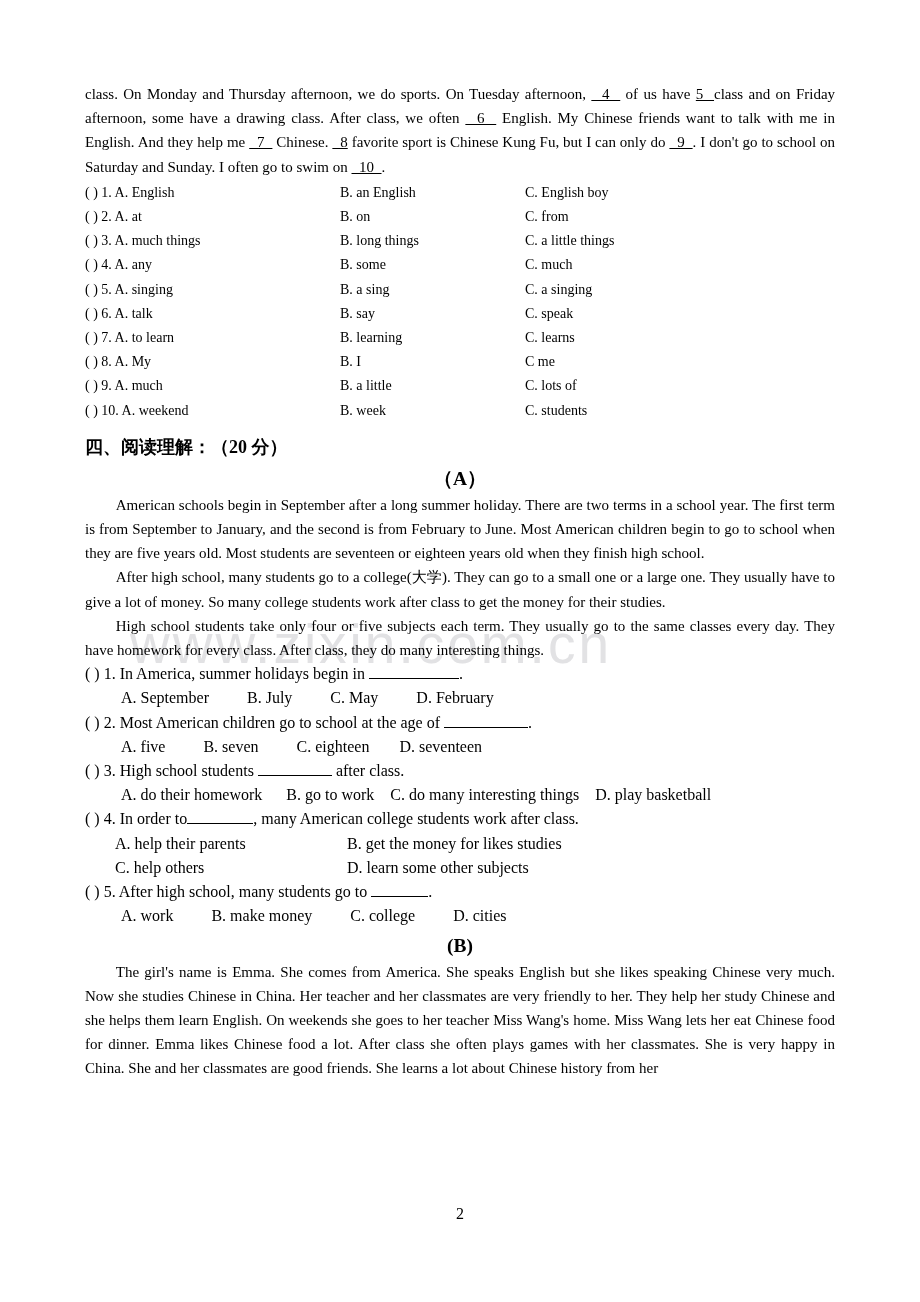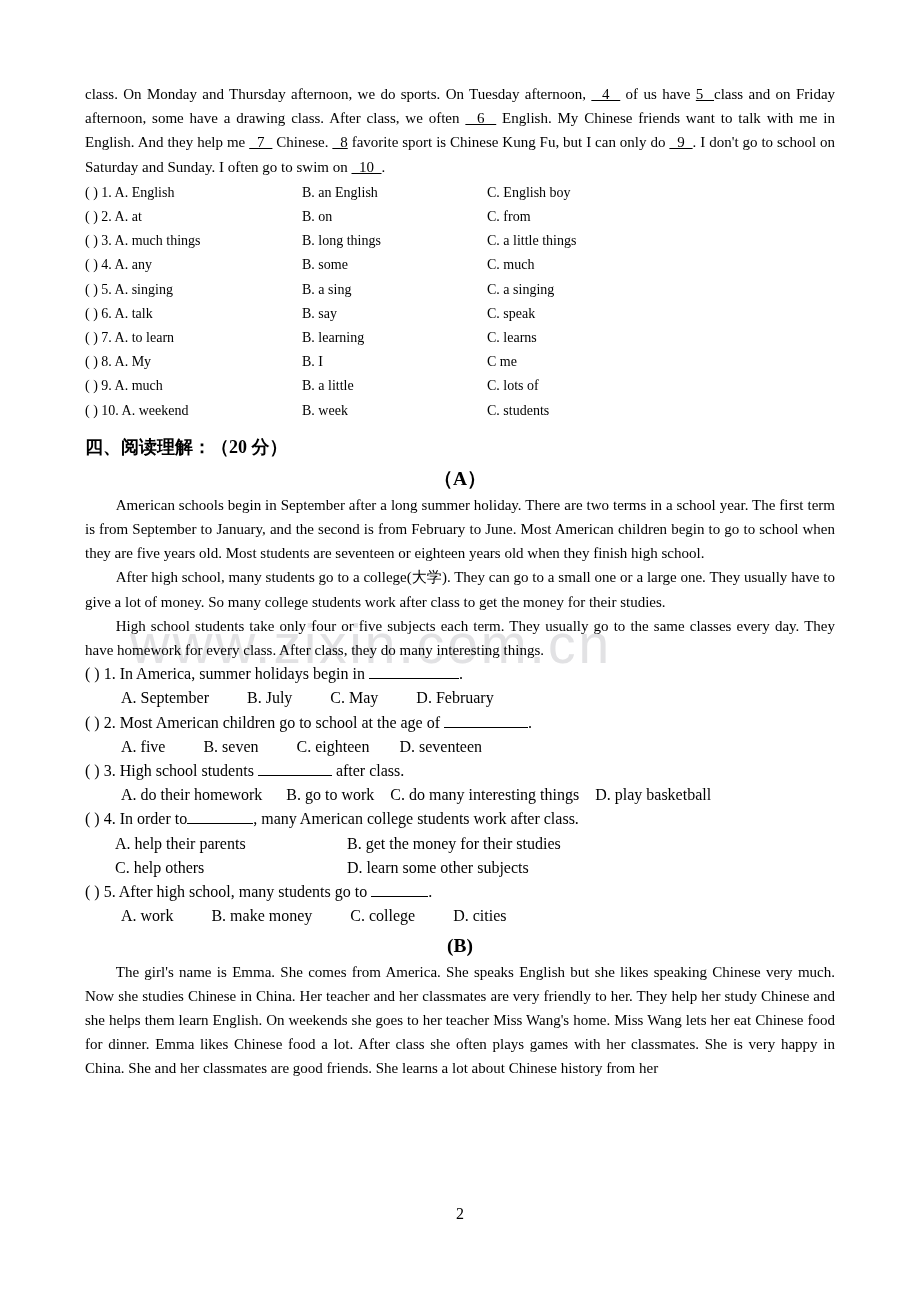--- a/index.html
+++ b/index.html
@@ -64,20 +64,21 @@
     line-height: 24.2px;
     white-space: nowrap;
   }
   .mc-stem {
     width: 217px;
     flex: 0 0 217px;
   }
   .mc-b {
     width: 185px;
     flex: 0 0 185px;
+    margin-left: 38px;
   }
   .mc-c { flex: 0 0 auto; }
 
   h2.section {
     margin: 11px 0 0 0;
     font-size: 18px;
     line-height: 27px;
     font-weight: bold;
     font-family: "Liberation Serif", "DejaVu Serif", serif;
     letter-spacing: 0px;
@@ -223,21 +224,21 @@
       </div>
       <div class="q-opts ind-a">
         <span>A. do their homework</span><span class="sp-c"></span><span>B. go to work</span><span class="sp-e"></span> <span>C. do many interesting things</span><span class="sp-e"></span> <span>D. play basketball</span>
       </div>
 
       <div class="q-line">
         <span>(  ) 4.</span>
         <span>In order to</span><span class="fill f66"></span><span>, many American college students work after class.</span>
       </div>
       <div class="q-opts ind-b">
-        <span class="col2">A. help their parents</span><span>B. get the money for their studies</span>
+        <span class="col2">A. help their parents</span><span>B. get the money for likes studies</span>
       </div>
       <div class="q-opts ind-b">
         <span class="col2">C. help others</span><span>D. learn some other subjects</span>
       </div>
 
       <div class="q-line">
         <span>(  ) 5.</span>
         <span>After high school, many students go to</span>
         <span class="fill f57"></span><span>.</span>
       </div>

